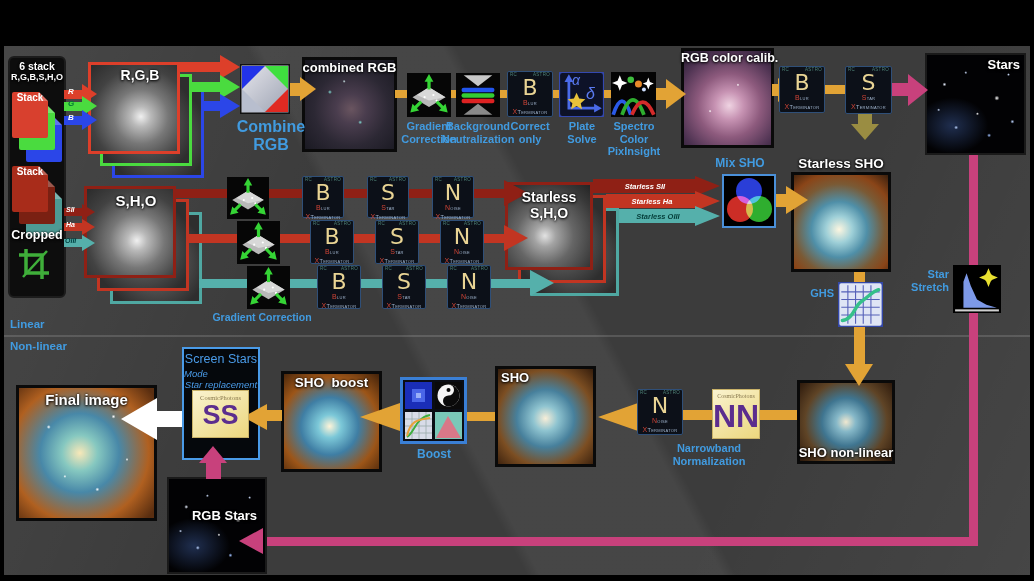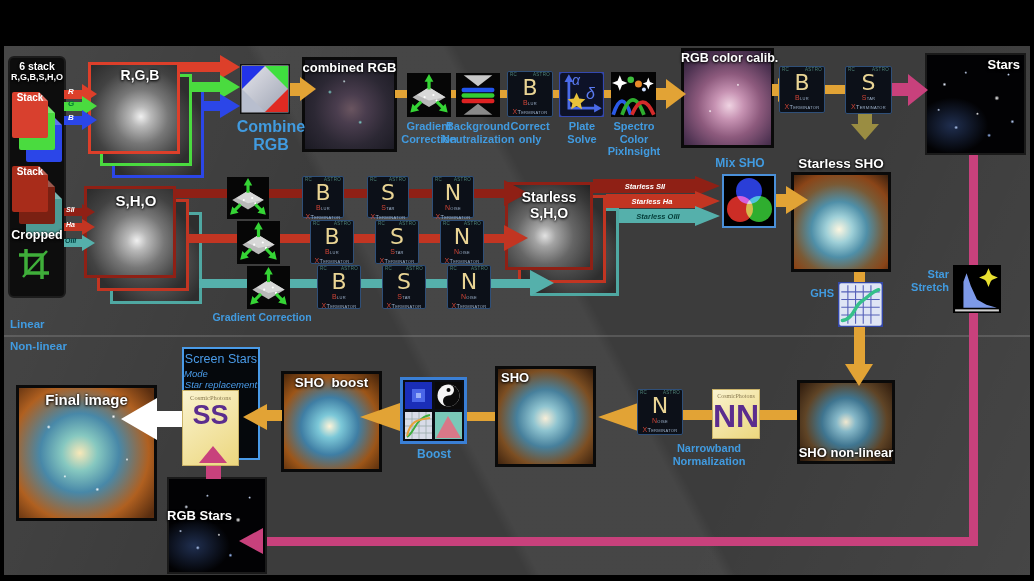--- a/index.html
+++ b/index.html
@@ -527,30 +527,30 @@
   <div class="ilabel" style="left:281px;top:375px;width:101px;text-align:center;font-size:13.5px">SHO  boost</div>
 
   <div class="shaft" style="left:265px;top:410px;width:17px;height:11px;background:var(--yellow)"></div>
   <div class="tri z6" style="left:243px;top:404px;border-top:13px solid transparent;border-bottom:13px solid transparent;border-right:24px solid var(--yellow)"></div>
 
   <div class="icon" style="left:182px;top:347px;width:78px;height:113px;background:#05080c;border:2.5px solid #4a9be8">
     <div style="text-align:center;color:#4a9be8;font-weight:normal;font-size:12.5px;margin-top:3px">Screen Stars</div>
     <div style="color:#4a9be8;font-style:italic;font-size:9.5px;margin-top:2px">Mode</div>
     <div style="text-align:center;color:#4a9be8;font-style:italic;font-size:9.5px">Star replacement</div>
   </div>
-  <div class="cosmic" style="left:182px;top:390px;width:57px;height:76px;z-index:6">
+  <div class="cosmic" style="left:192px;top:390px;width:57px;height:48px;z-index:6">
     <span class="brand" style="font-size:6.5px">CosmicPhotons</span>
     <span class="big" style="font-size:27px">SS</span>
   </div>
 
   <div class="shaft" style="left:155px;top:411px;width:29px;height:16px;background:#fff"></div>
   <div class="tri" style="left:121px;top:398px;border-top:21px solid transparent;border-bottom:21px solid transparent;border-right:36px solid #fff"></div>
 
   <div class="img neb-final" style="left:16px;top:385px;width:141px;height:136px;border-width:3.5px"></div>
   <div class="ilabel" style="left:16px;top:391px;width:141px;text-align:center;font-size:15px">Final image</div>
 
   <div class="img starfield" style="left:167px;top:477px;width:100px;height:97px;border-width:2px;border-color:#1a1a1a"></div>
-  <div class="ilabel" style="left:167px;top:508px;width:90px;text-align:left;font-size:13px">RGB Stars</div>
+  <div class="ilabel" style="left:167px;top:508px;width:90px;text-align:right;font-size:13px">RGB Stars</div>
 
   <div class="shaft" style="left:206px;top:462px;width:15px;height:17px;background:var(--pink)"></div>
   <div class="tri z6" style="left:199px;top:446px;border-left:14px solid transparent;border-right:14px solid transparent;border-bottom:17px solid var(--pink)"></div>
 
 </div>
 
 </body></html>

